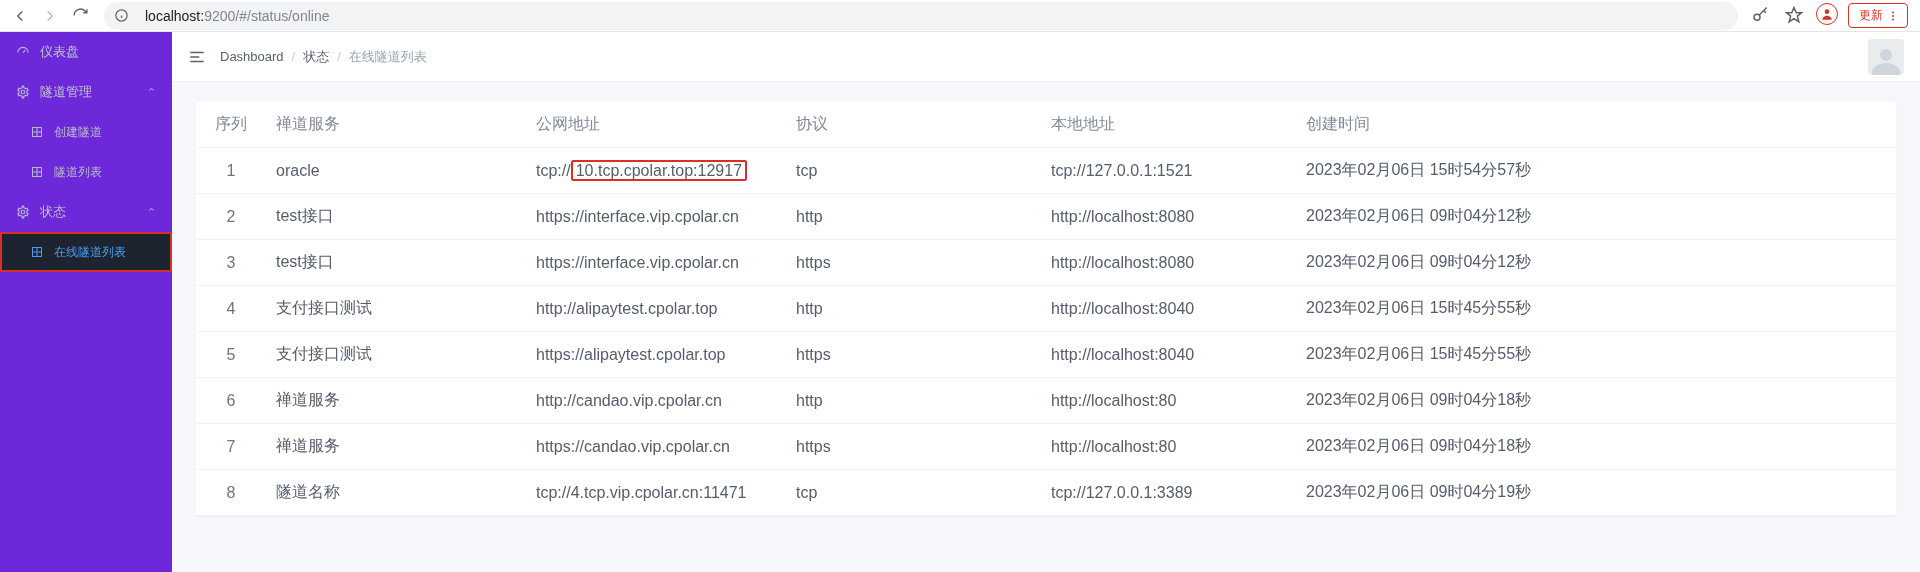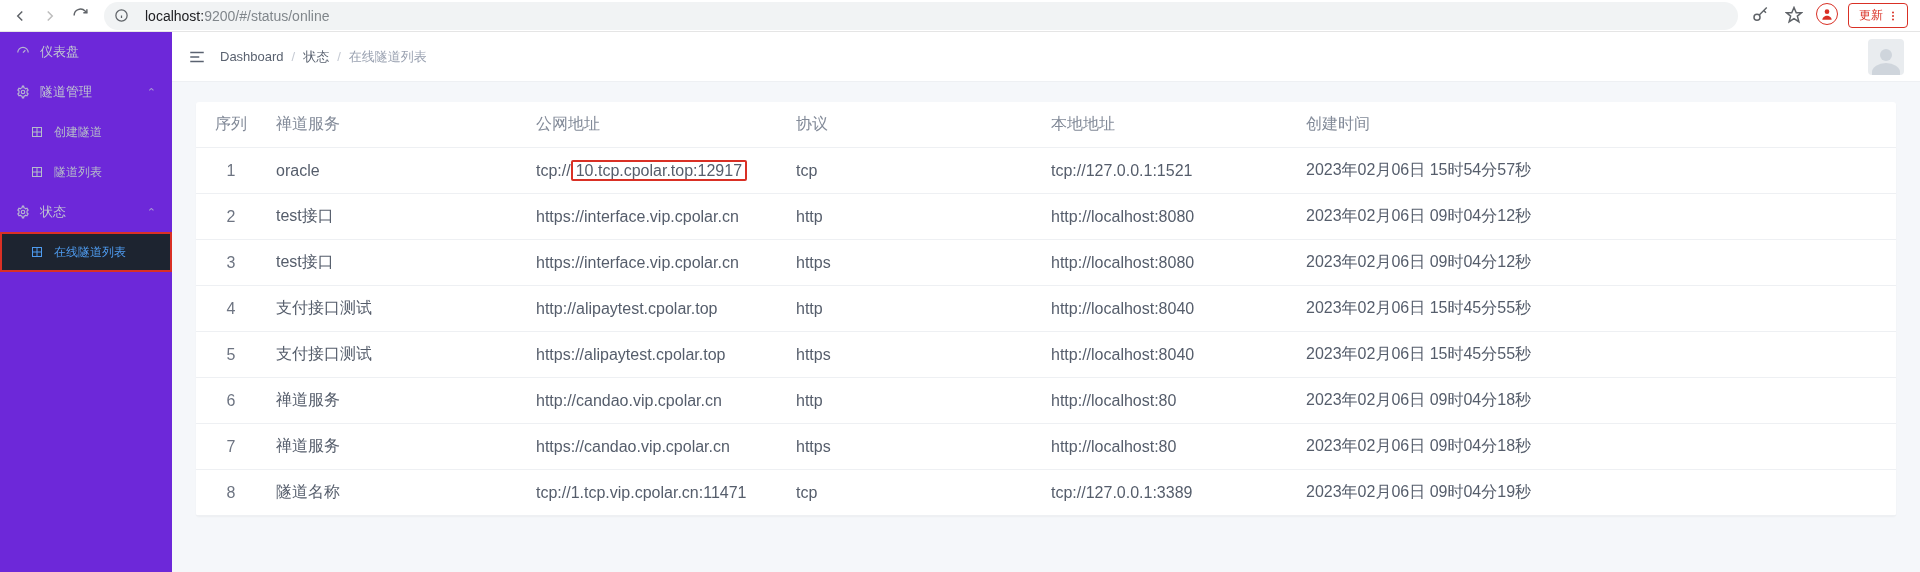--- a/index.html
+++ b/index.html
@@ -328,21 +328,21 @@
               <td class="idx">7</td>
               <td>禅道服务</td>
               <td>https://candao.vip.cpolar.cn</td>
               <td>https</td>
               <td>http://localhost:80</td>
               <td>2023年02月06日 09时04分18秒</td>
             </tr>
             <tr>
               <td class="idx">8</td>
               <td>隧道名称</td>
-              <td>tcp://1.tcp.vip.cpolar.cn:11471</td>
+              <td>tcp://4.tcp.vip.cpolar.cn:11471</td>
               <td>tcp</td>
               <td>tcp://127.0.0.1:3389</td>
               <td>2023年02月06日 09时04分19秒</td>
             </tr>
           </tbody>
       </table>
     </div>
 
   </div>
 </div>

